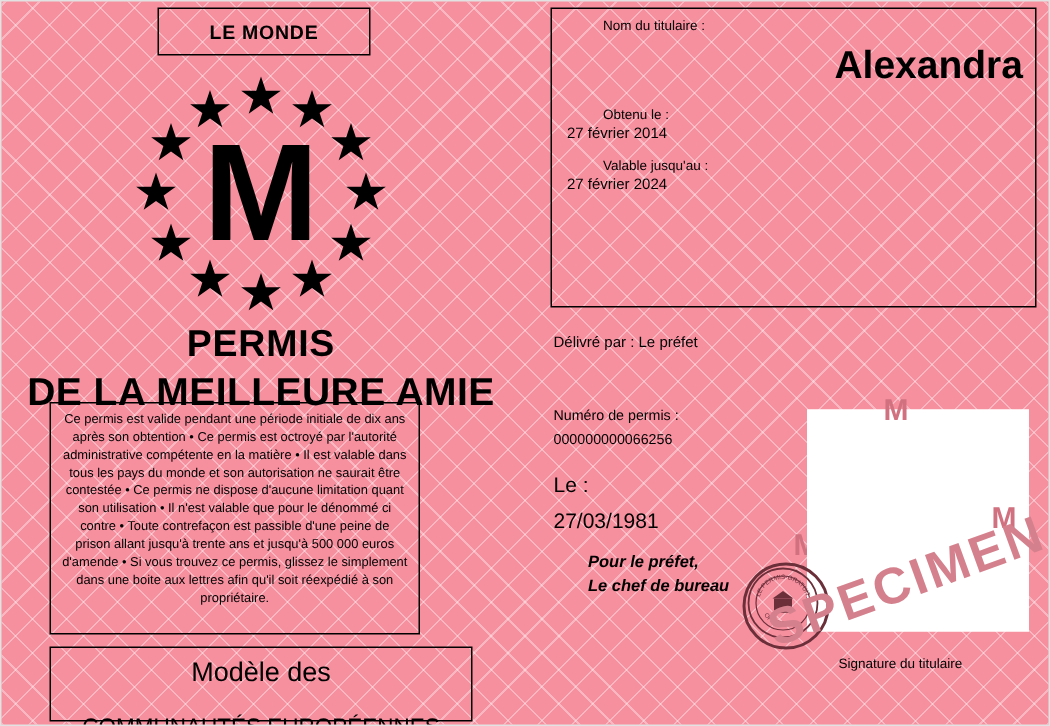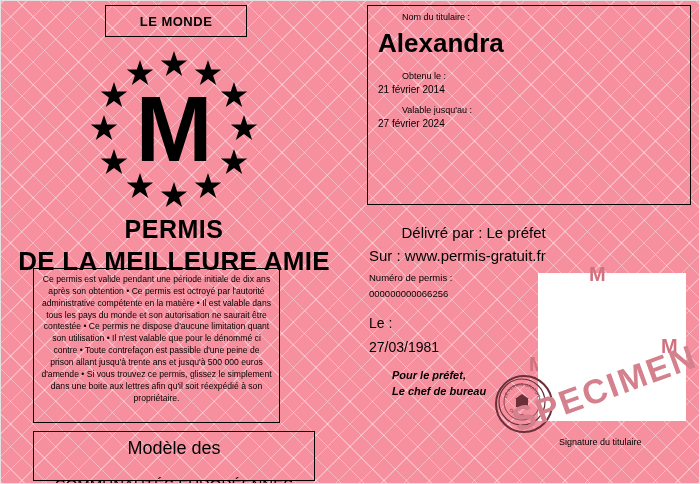--- a/index.html
+++ b/index.html
@@ -136,32 +136,32 @@
     border: 1px solid #000;
     box-sizing: border-box;
     padding: 6px 8px;
     color: #000;
   }
   .lbl { font-size: 9px; padding-left: 26px; }
   .val-name {
     font-size: 26px;
     font-weight: bold;
     margin: 6px 0 12px 2px;
+    text-align: right;
   }
   .val { font-size: 10px; margin: 3px 0 10px 2px; }
   .mt { margin-top: 10px; }
 
   .delivre {
     position: absolute;
     left: 2px;
     top: 216px;
-    font-size: 15px;
+    font-size: 10px;
     color: #000;
     line-height: 1.55;
-    text-align: right;
   }
   .numero {
     position: absolute;
     left: 2px;
     top: 265px;
     font-size: 9.5px;
     color: #000;
     line-height: 1.7;
   }
   .lieu {
@@ -278,28 +278,27 @@
       <div class="f2">COMMUNAUTÉS EUROPÉENNES</div>
     </div>
   </div>
 
   <div class="panel right">
 
     <div class="holder-box">
       <div class="lbl">Nom du titulaire :</div>
       <div class="val-name">Alexandra</div>
       <div class="lbl">Obtenu le :</div>
-      <div class="val">21 février 2014</div>
+      <div class="val">27 février 2014</div>
       <div class="lbl mt">Valable jusqu'au :</div>
       <div class="val">27 février 2024</div>
     </div>
 
     <div class="delivre">
       <div>Délivré par : Le préfet</div>
-      <div>Sur : www.permis-gratuit.fr</div>
     </div>
 
     <div class="numero">
       <div>Numéro de permis :</div>
       <div>000000000066256</div>
     </div>
 
     <div class="lieu">
       <div>Le :</div>
       <div>27/03/1981</div>

